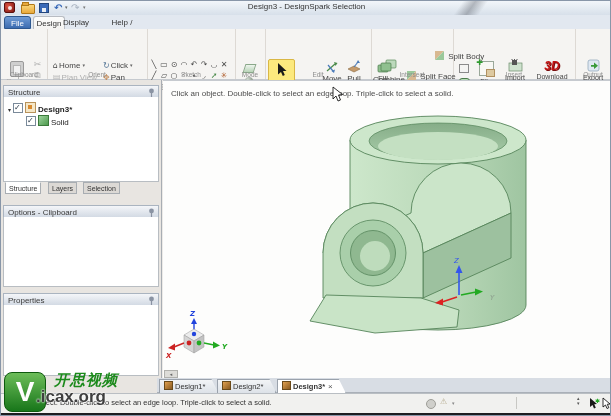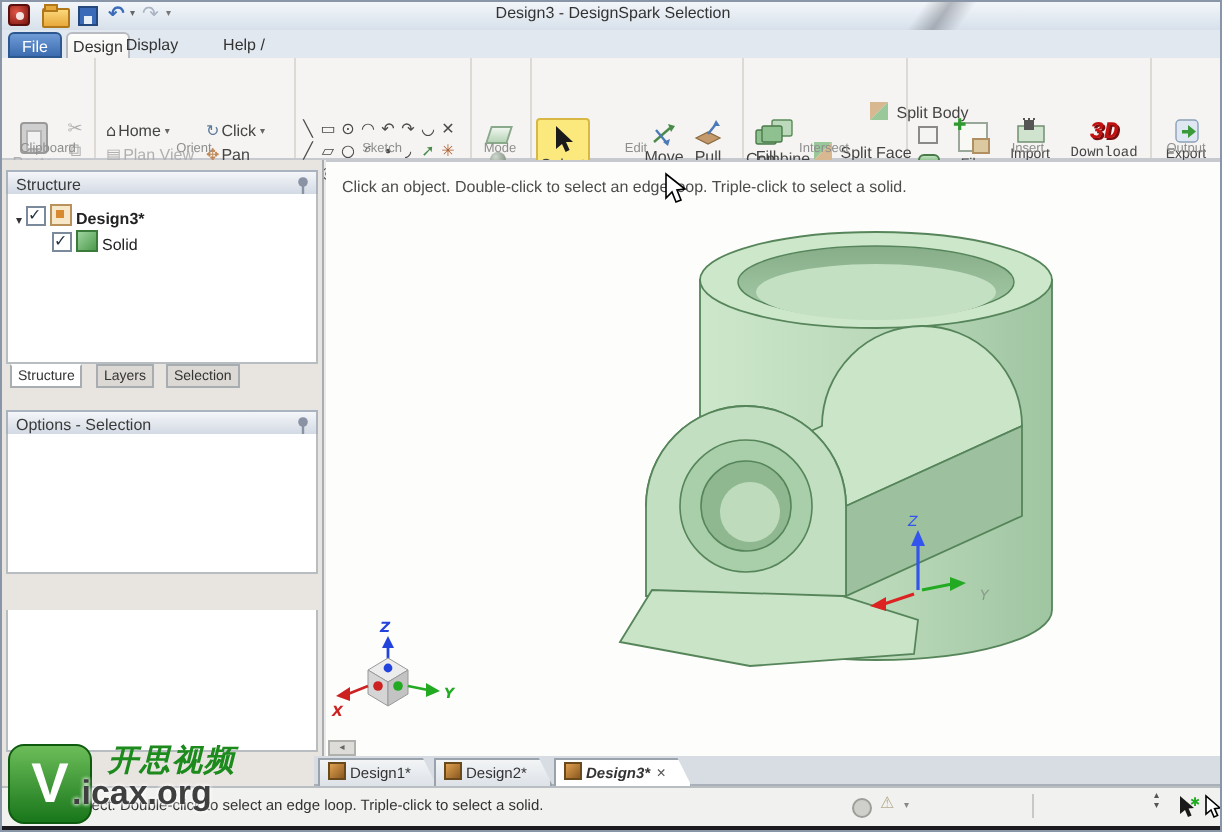--- a/index.html
+++ b/index.html
@@ -312,21 +312,21 @@
     <div class="bigbtn" style="left:48px;top:30px;width:28px;">
       <svg width="15" height="13">
           <rect x="1" y="4" width="13" height="8" fill="#cfe3cf" stroke="#6a8a6a" stroke-width=".7"></rect>
           <rect x="4" y="1" width="5" height="5" fill="#555"></rect>
           <line x1="4" y1="0" x2="4" y2="1" stroke="#555"></line>
           <line x1="6.5" y1="0" x2="6.5" y2="1" stroke="#555"></line>
           <line x1="9" y1="0" x2="9" y2="1" stroke="#555"></line>
         </svg>
       <div class="biglbl">Import PCB</div>
     </div>
-    <div class="bigbtn" style="left:78px;top:30px;width:42px;font-family:Liberation Mono, monospace;">
+    <div class="bigbtn" style="left:78px;top:30px;width:42px;">
       <div id="dl3d">3D</div>
       <div class="biglbl">Download 3D Models</div>
     </div>
     <div class="glabel">Insert</div>
   </div>
 
   <div class="rgroup" style="left:574px;width:36px;border-right:none;">
     <div class="bigbtn" style="left:2px;top:30px;width:32px;">
       <svg width="13" height="13">
           <rect x="1" y="1" width="11" height="11" rx="2" fill="#dfe8f2" stroke="#8aa0b8" stroke-width=".7"></rect>
@@ -353,28 +353,35 @@
     </div>
     <div class="treerow" style="left:22px;top:18px;">
       <span class="chk"></span><span class="solidico"></span><span>Solid</span>
     </div>
   </div>
   <div class="ptab active" style="left:4px;top:102px;">Structure</div>
   <div class="ptab" style="left:47px;top:102px;">Layers</div>
   <div class="ptab" style="left:82px;top:102px;">Selection</div>
 
   <div class="phead" style="top:125px;">
-    <span>Options - Selection</span>
+    <span>Options - Clipboard</span>
     <svg class="pin" width="7" height="10">
         <circle cx="3.5" cy="3" r="2.4" fill="#8a93a3"></circle>
         <line x1="3.5" y1="5" x2="3.5" y2="9.5" stroke="#8a93a3" stroke-width="1.2"></line>
       </svg>
   </div>
   <div class="pbody" style="top:137px;height:70px;"></div>
 
+  <div class="phead" style="top:213px;">
+    <span>Properties</span>
+    <svg class="pin" width="7" height="10">
+        <circle cx="3.5" cy="3" r="2.4" fill="#8a93a3"></circle>
+        <line x1="3.5" y1="5" x2="3.5" y2="9.5" stroke="#8a93a3" stroke-width="1.2"></line>
+      </svg>
+  </div>
   <div class="pbody" style="top:225px;height:71px;"></div>
 </div>
 
 <div id="viewport" class="abs">
   <div id="hint" class="abs">Click an object. Double-click to select an edge loop. Triple-click to select a solid.</div>
 
   <svg class="abs" style="left:0;top:0;" width="449" height="298" viewBox="0 0 449 298">
     <defs>
       <linearGradient id="cylG" x1="0" y1="0" x2="1" y2="0">
         <stop offset="0" stop-color="#cde7cb"></stop>
@@ -438,21 +445,21 @@
   <div id="vp-corner" class="abs">◂</div>
 </div>
 
 <div id="doctabs" class="abs">
   <div class="dtab" style="left:2px;">
     <span class="dico"></span><span>Design1*</span>
   </div>
   <div class="dtab" style="left:60px;">
     <span class="dico"></span><span>Design2*</span>
   </div>
-  <div class="dtab active" style="left:120px;font-style:italic;">
+  <div class="dtab active" style="left:120px;">
     <span class="dico"></span><span>Design3*</span><span class="dclose">×</span>
   </div>
 </div>
 
 <div id="statusbar" class="abs">
   <div id="status-msg" class="abs">Click an object. Double-click to select an edge loop. Triple-click to select a solid.</div>
   <span id="st-rec" class="abs sico"></span>
   <span id="st-warn" class="abs ico">⚠</span>
   <span id="st-dd" class="abs ico">▾</span>
   <span id="st-sep" class="abs"></span>

